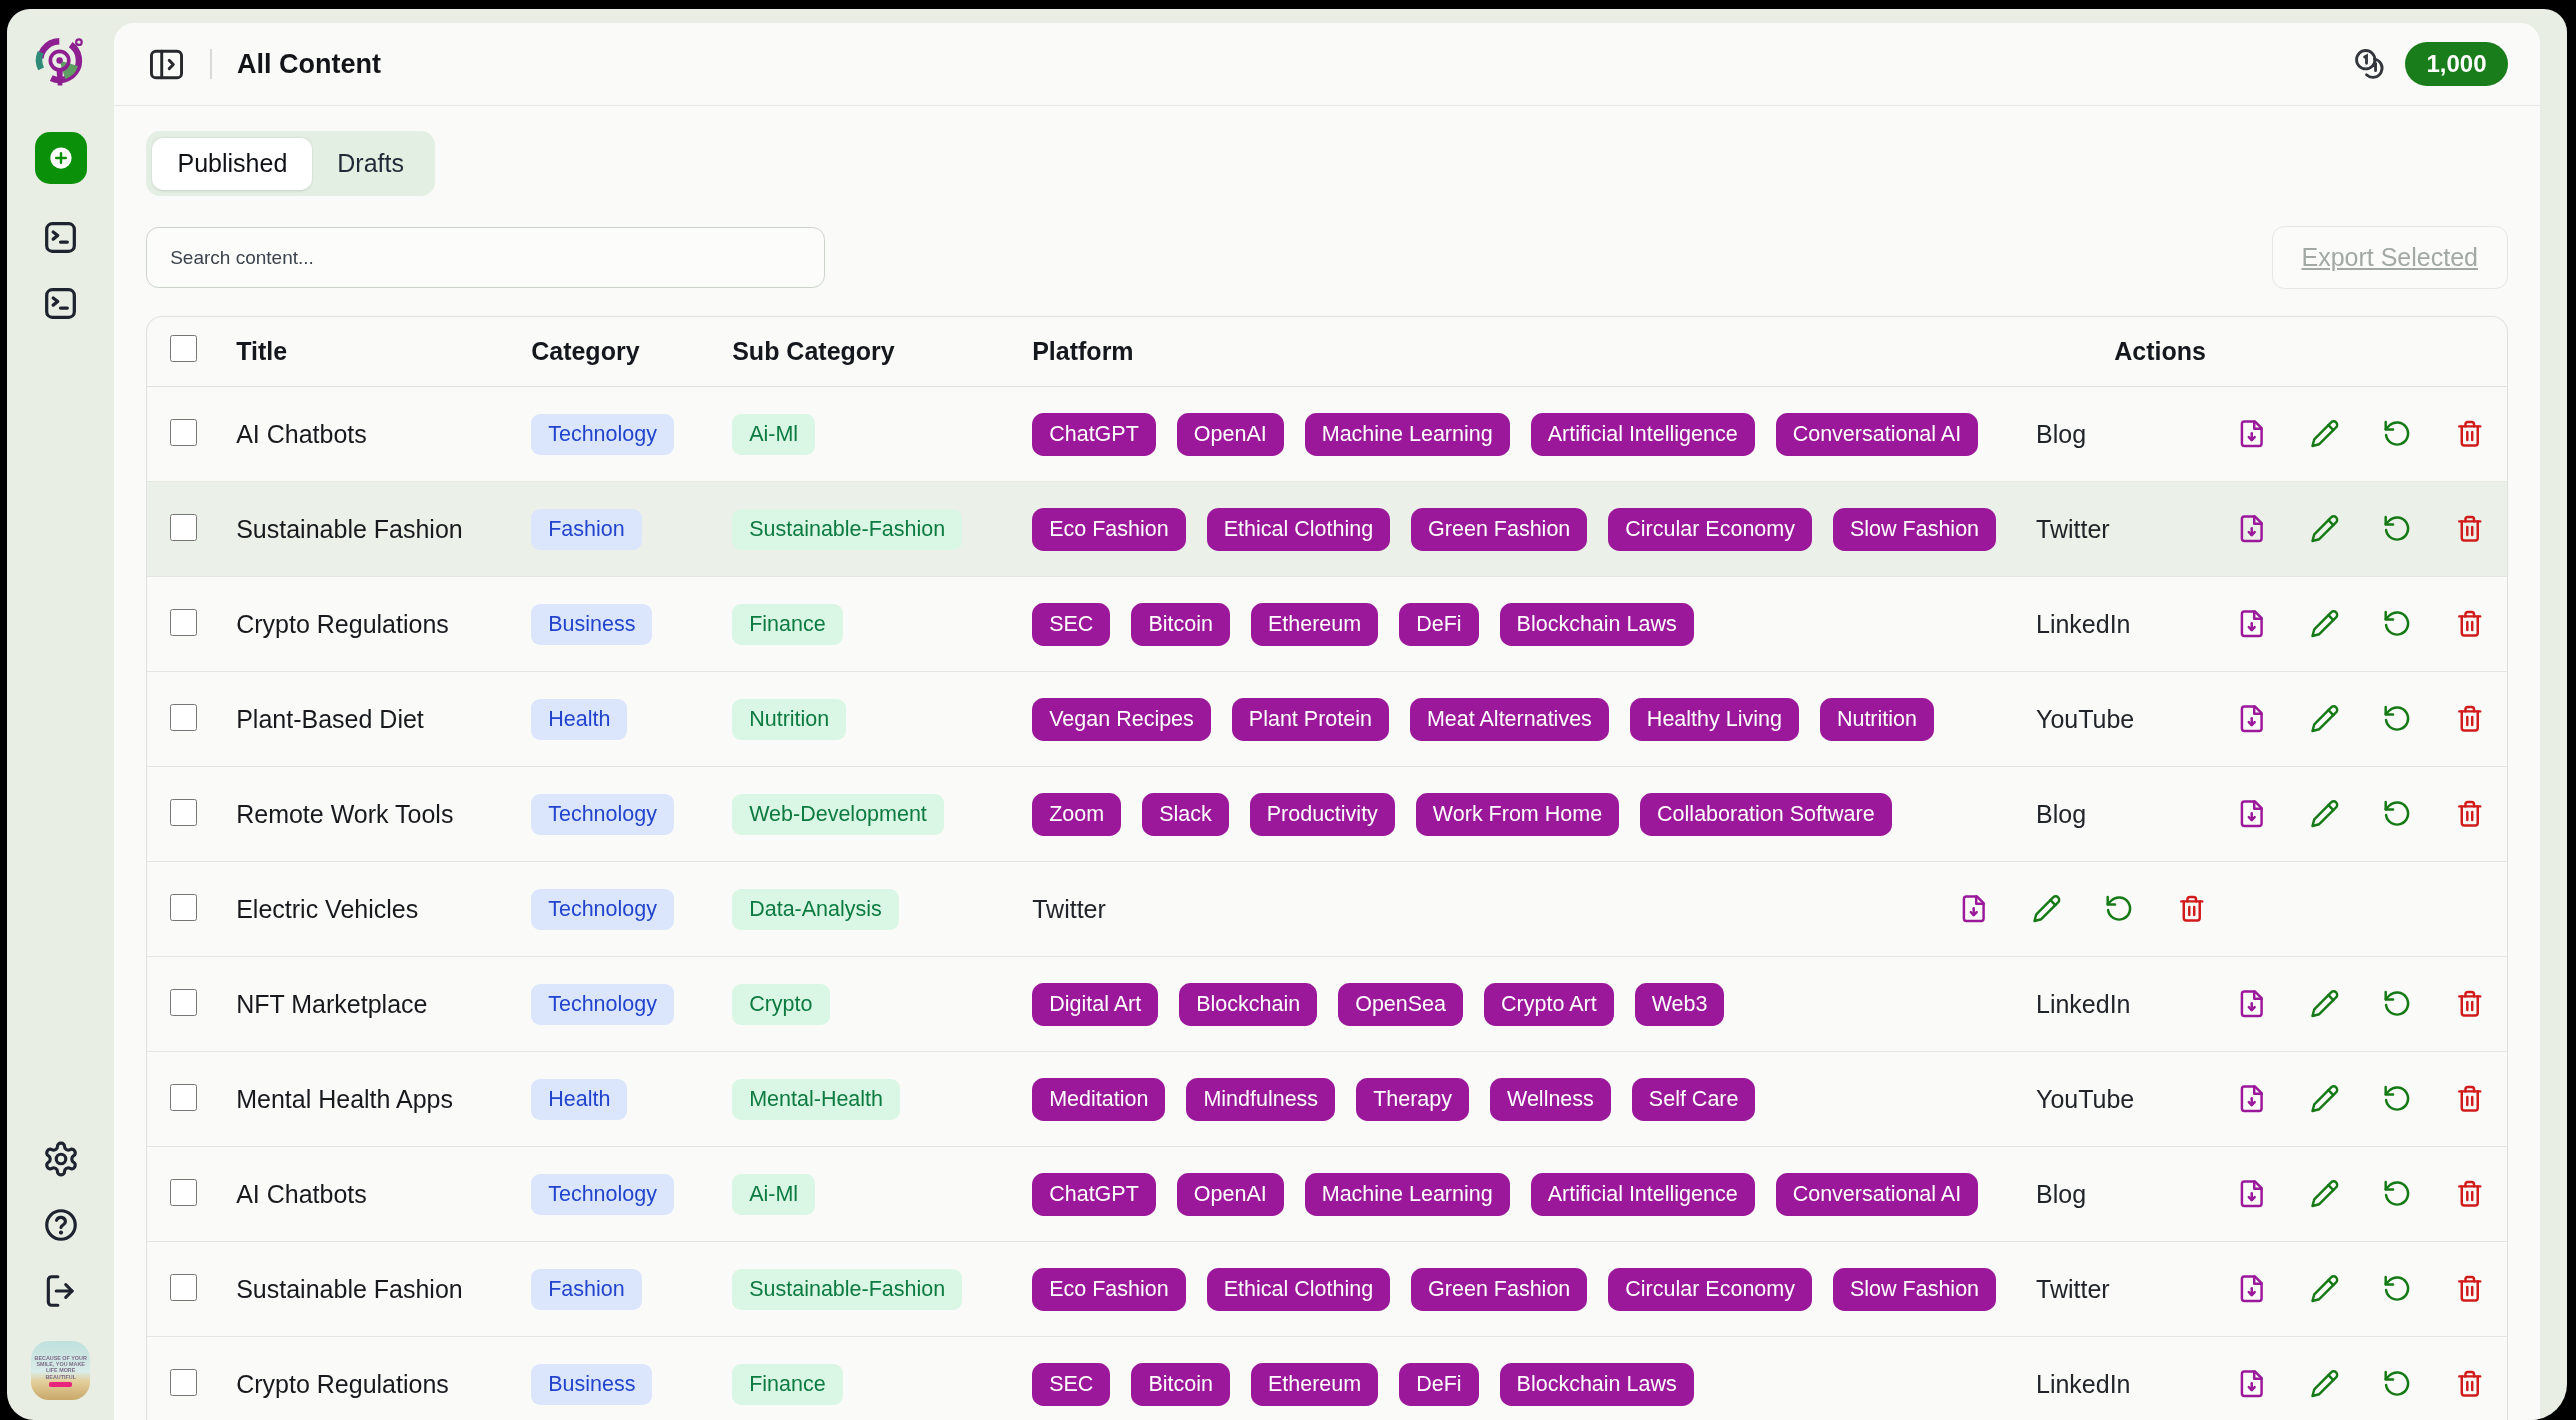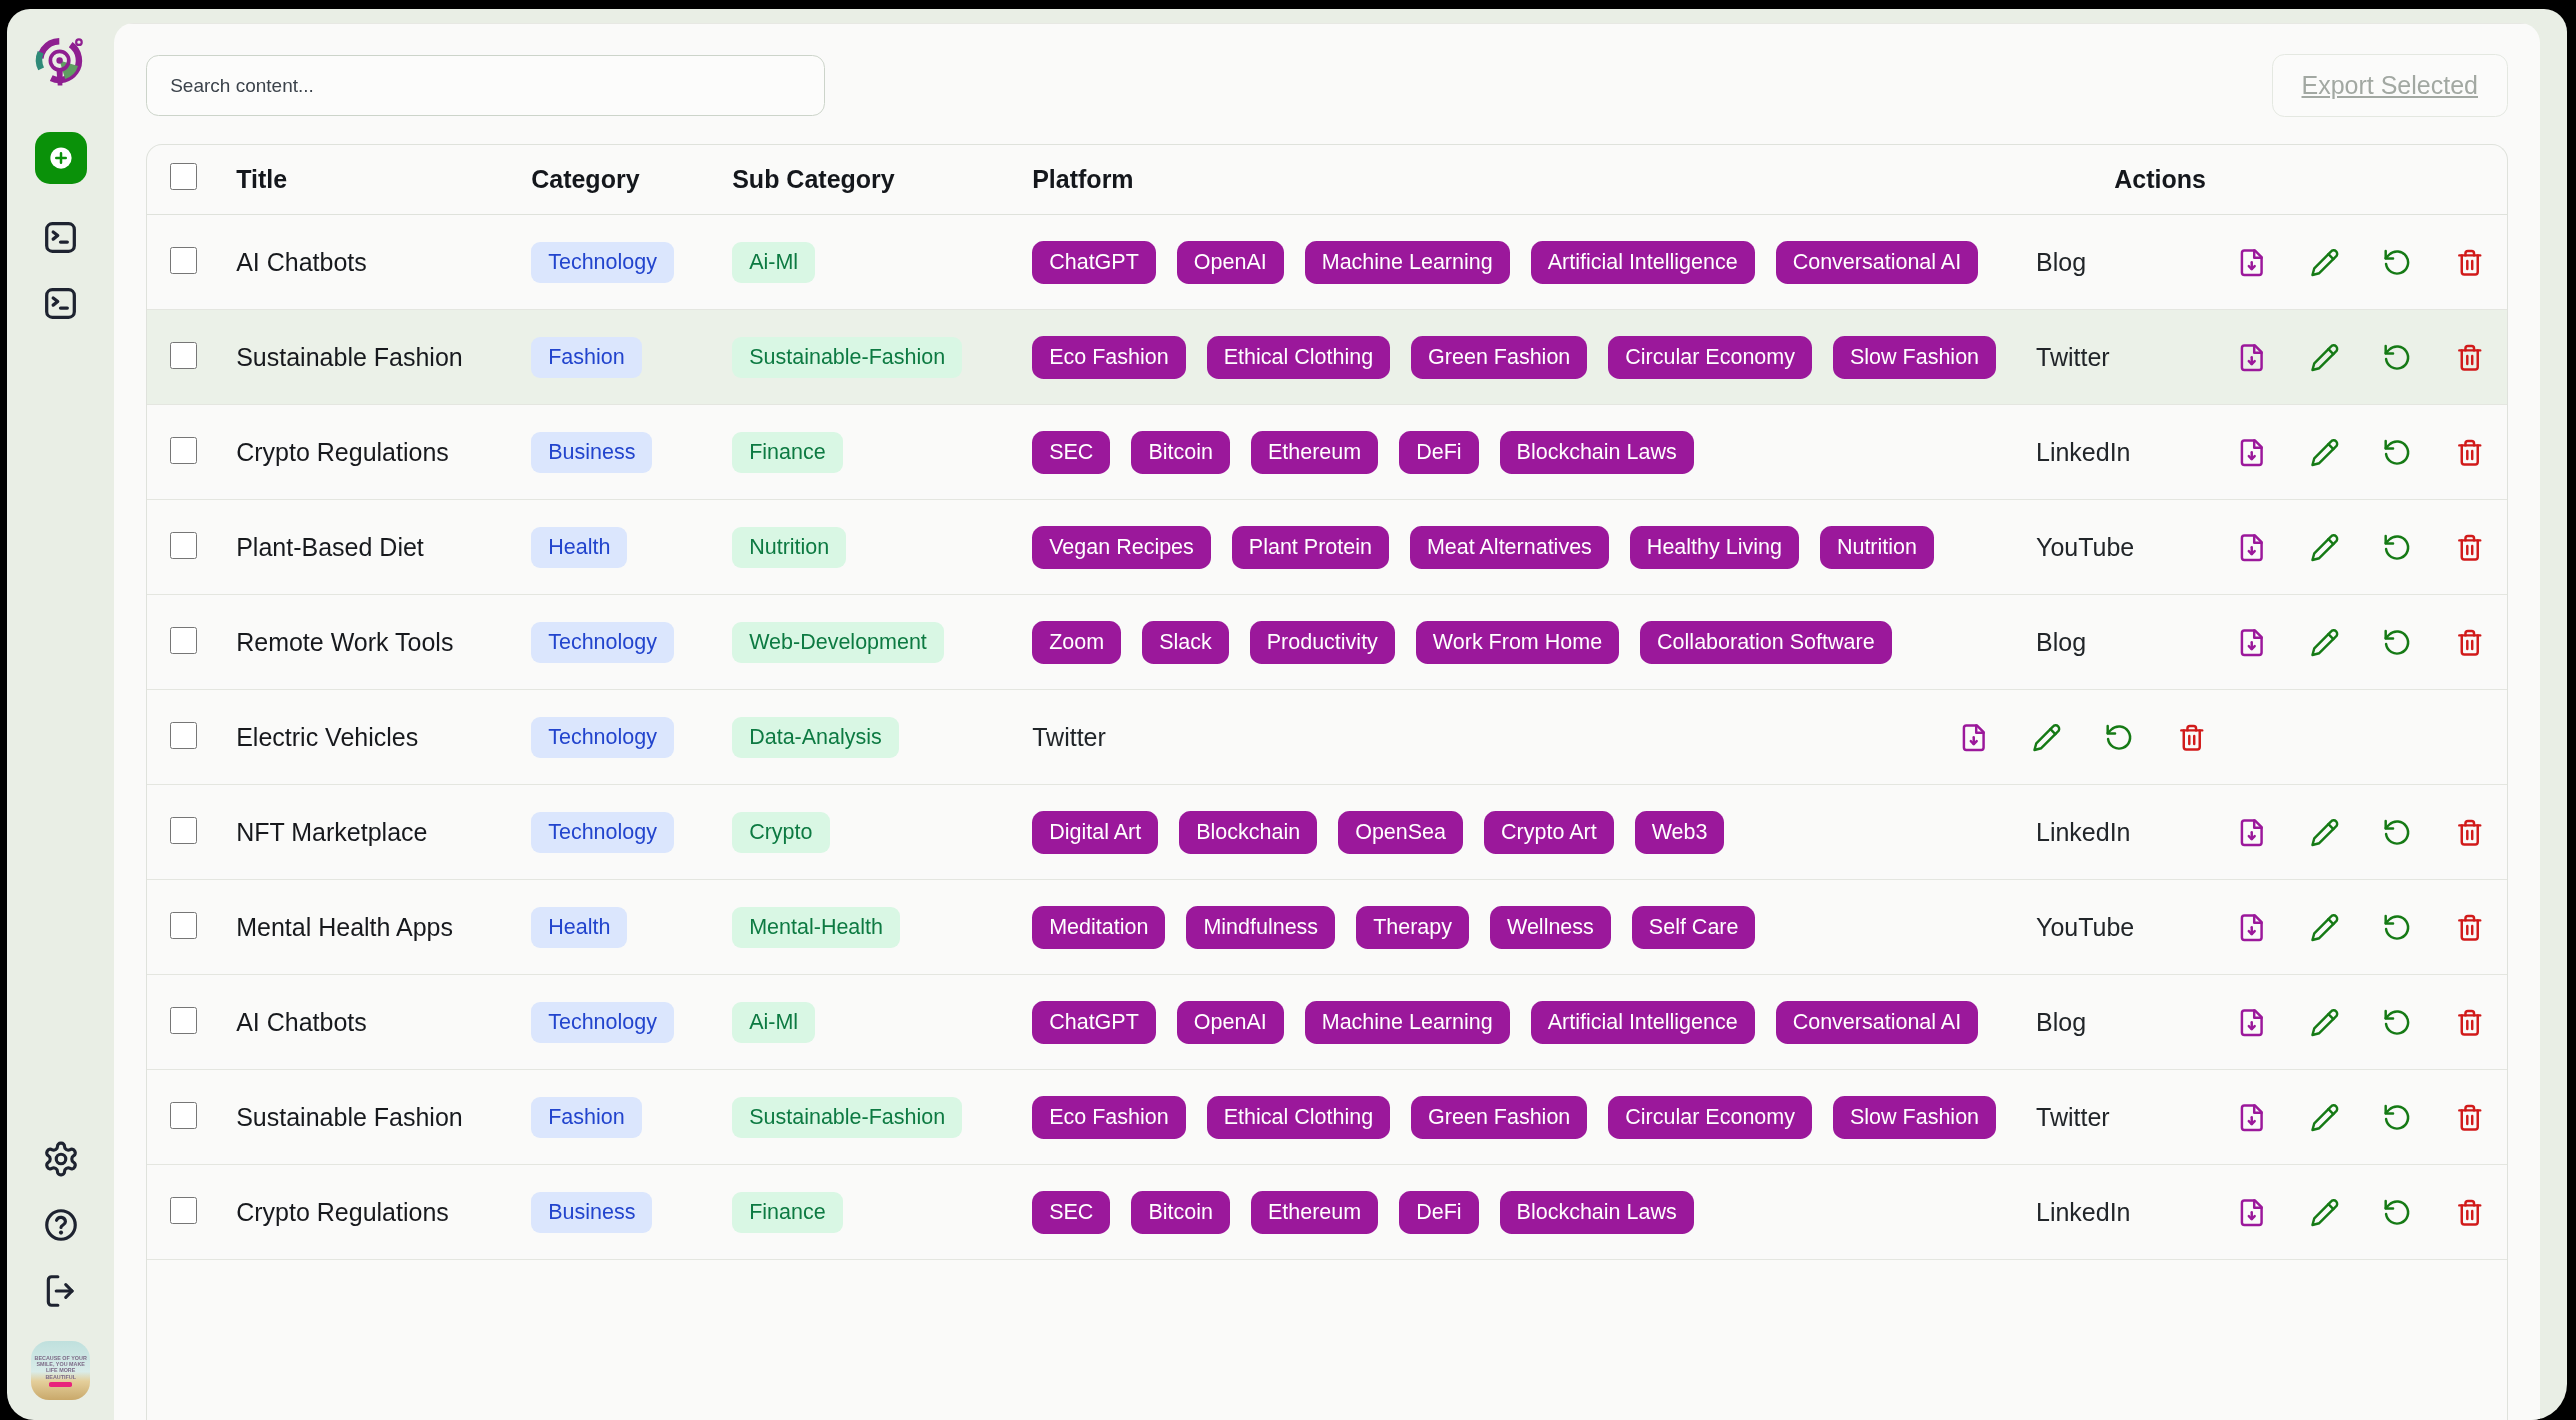--- a/index.html
+++ b/index.html
@@ -157,22 +157,49 @@
     </button>
 
     <div class="avatar">
       <div class="cap">BECAUSE OF YOUR SMILE, YOU MAKE LIFE MORE BEAUTIFUL</div>
       <div class="pinkbar"></div>
     </div>
   </nav>
 
   <main class="main">
 
+    <div class="headerbar">
+      <button class="icon-btn">
+        <span style="display:flex">
+          <svg viewBox="0 0 24 24" width="41" height="41" fill="none" stroke="#26282c" stroke-width="1.7" stroke-linecap="round" stroke-linejoin="round">
+            <rect x="3.2" y="4.2" width="17.6" height="15.6" rx="2.6"></rect>
+            <line x1="9.2" y1="4.2" x2="9.2" y2="19.8"></line>
+            <path d="M13.6 9.6 16 12l-2.4 2.4"></path>
+          </svg>
+        </span>
+      </button>
+      <div class="hb-divider"></div>
+      <h1 class="page-title">All Content</h1>
+      <div class="hb-spacer"></div>
+      <span class="coins" style="display:flex">
+        <svg viewBox="0 0 24 24" width="38" height="38" fill="none" stroke="#33363b" stroke-width="1.8" stroke-linecap="round">
+          <circle cx="9.3" cy="9.3" r="5.8"></circle>
+          <path d="M8.6 7.6l1.2-.7v4.6"></path>
+          <path d="M14.8 8.9a5.8 5.8 0 1 1-5 9.9" fill="none"></path>
+          <path d="M14.4 13l1.1-.6v3.8"></path>
+        </svg>
+      </span>
+      <span class="count-badge">1,000</span>
+    </div>
     <div class="header-rule"></div>
 
+    <div class="tabs">
+      <button class="tab active">Published</button>
+      <button class="tab">Drafts</button>
+    </div>
 
     <div class="toolbar">
       <input class="search-input" type="text" placeholder="Search content..." style="">
       <div class="toolbar-spacer"></div>
       <button class="export-btn">Export Selected</button>
     </div>
 
     <div class="table">
       <div class="tr thead">
         <span><input type="checkbox" class="checkbox" style=""></span>

